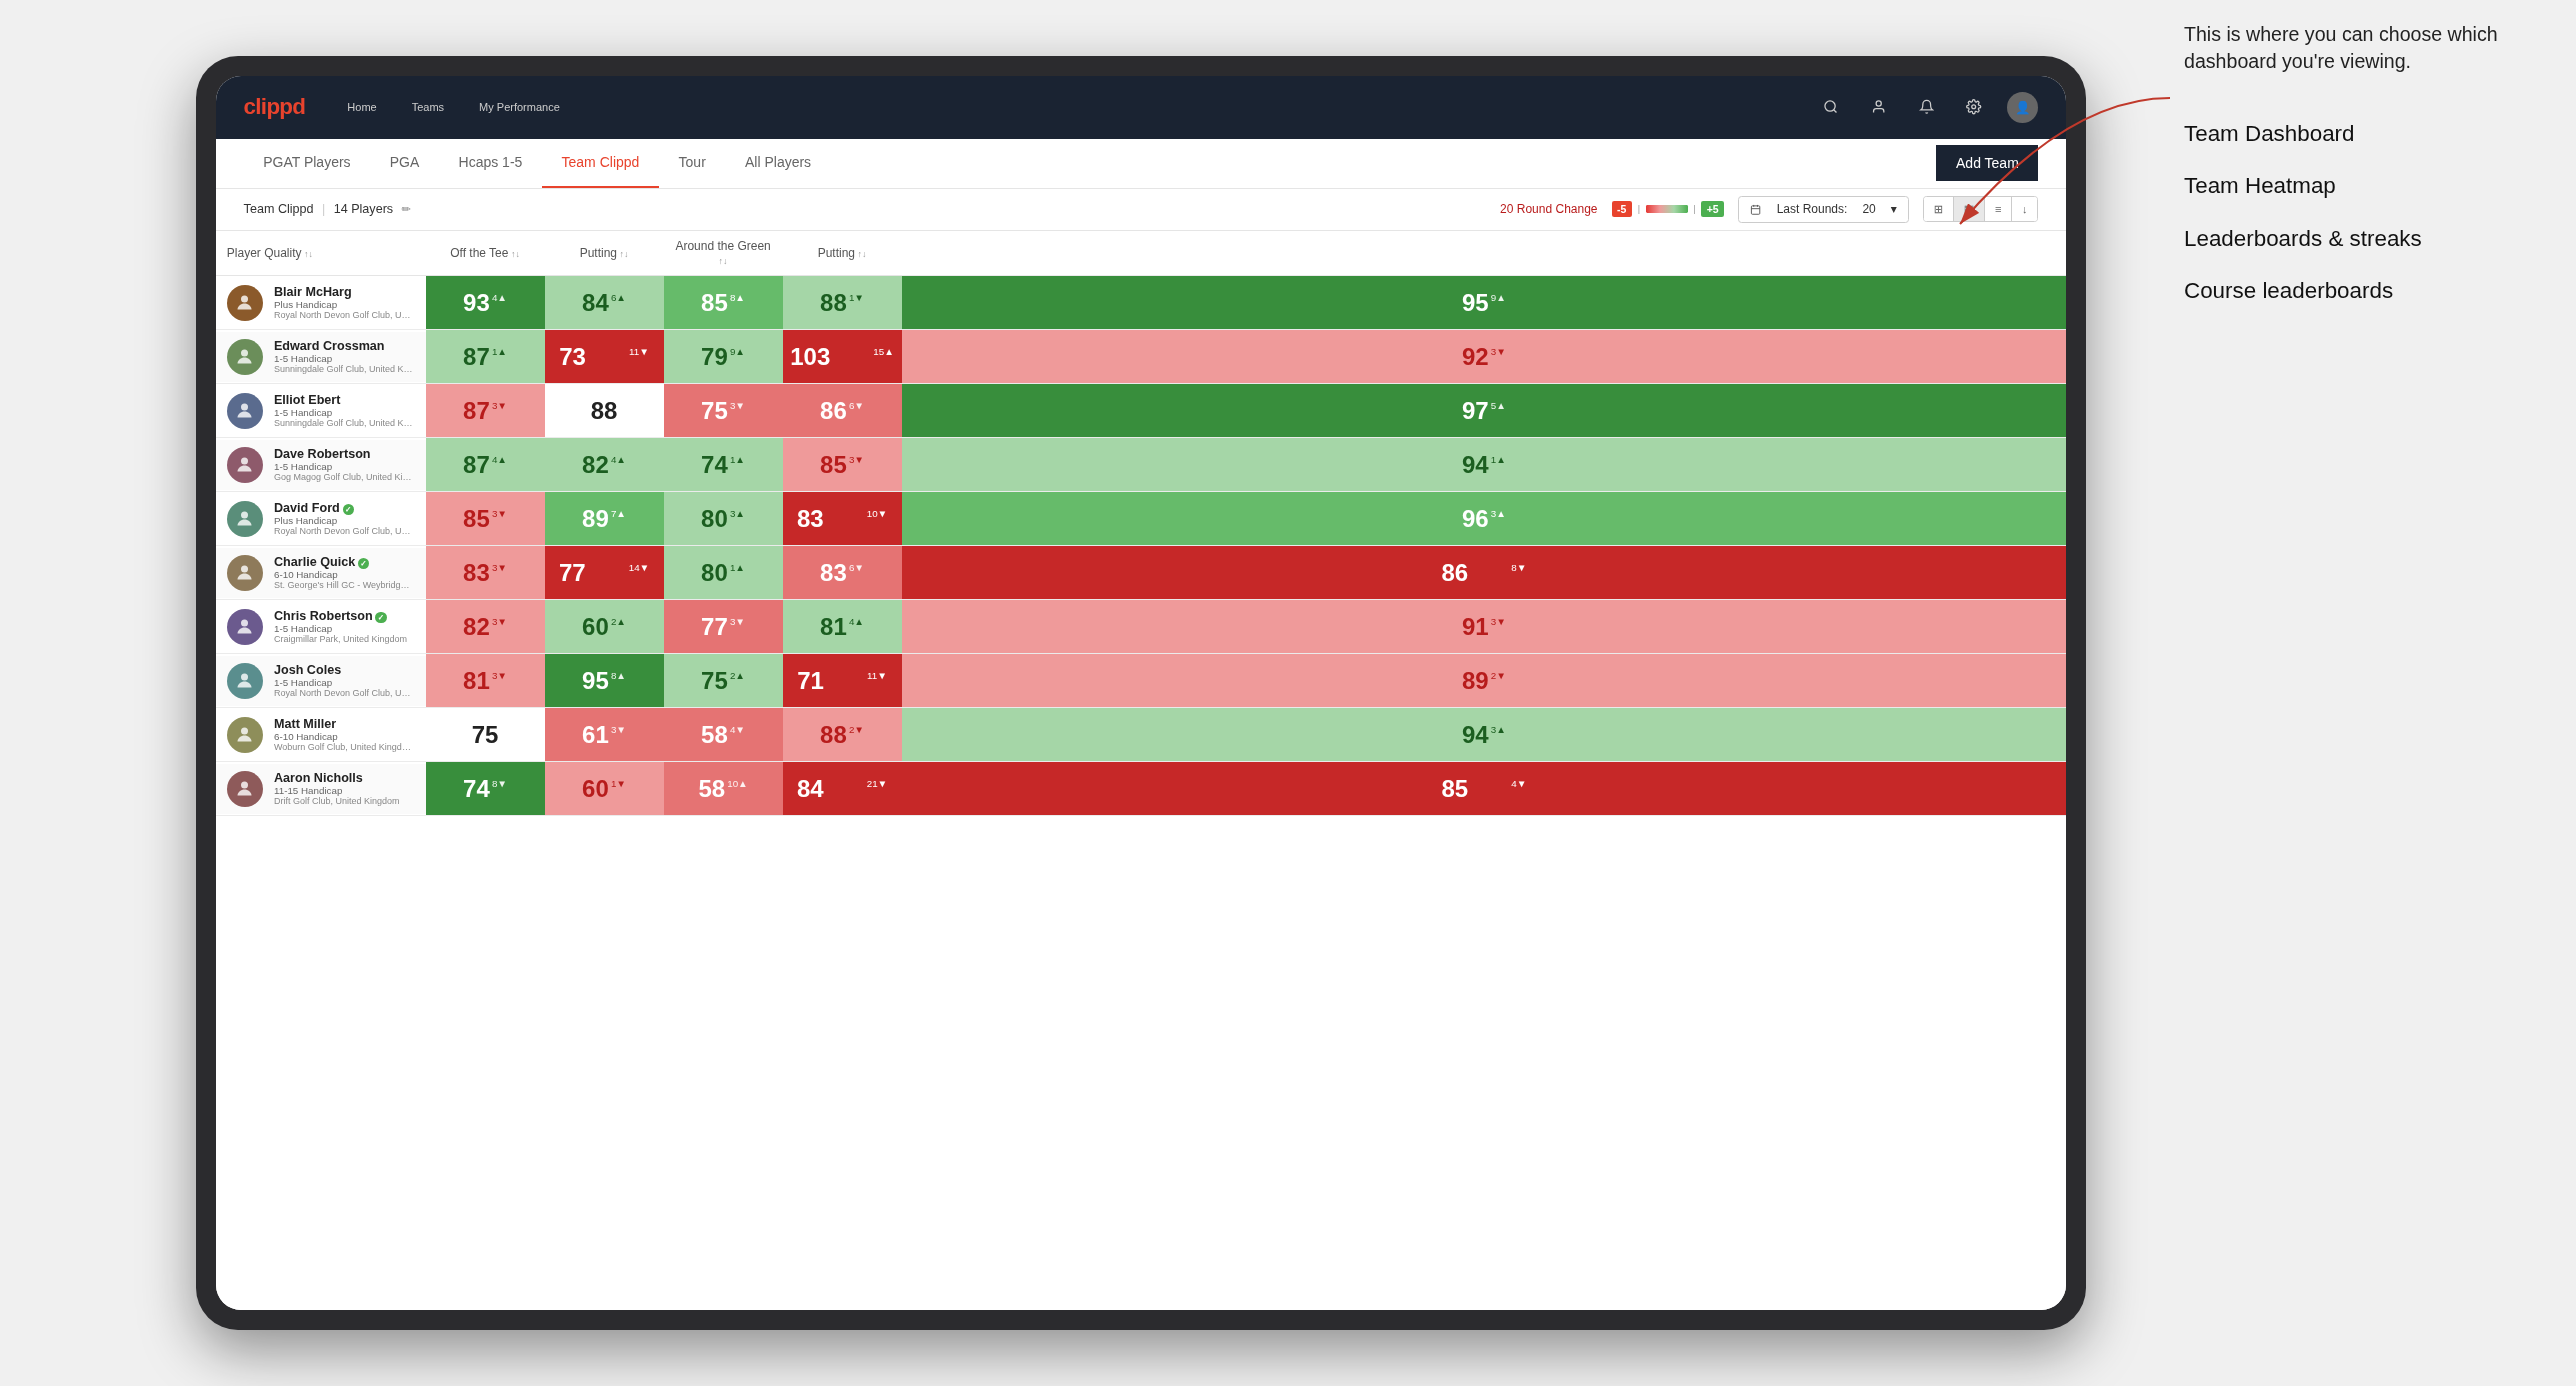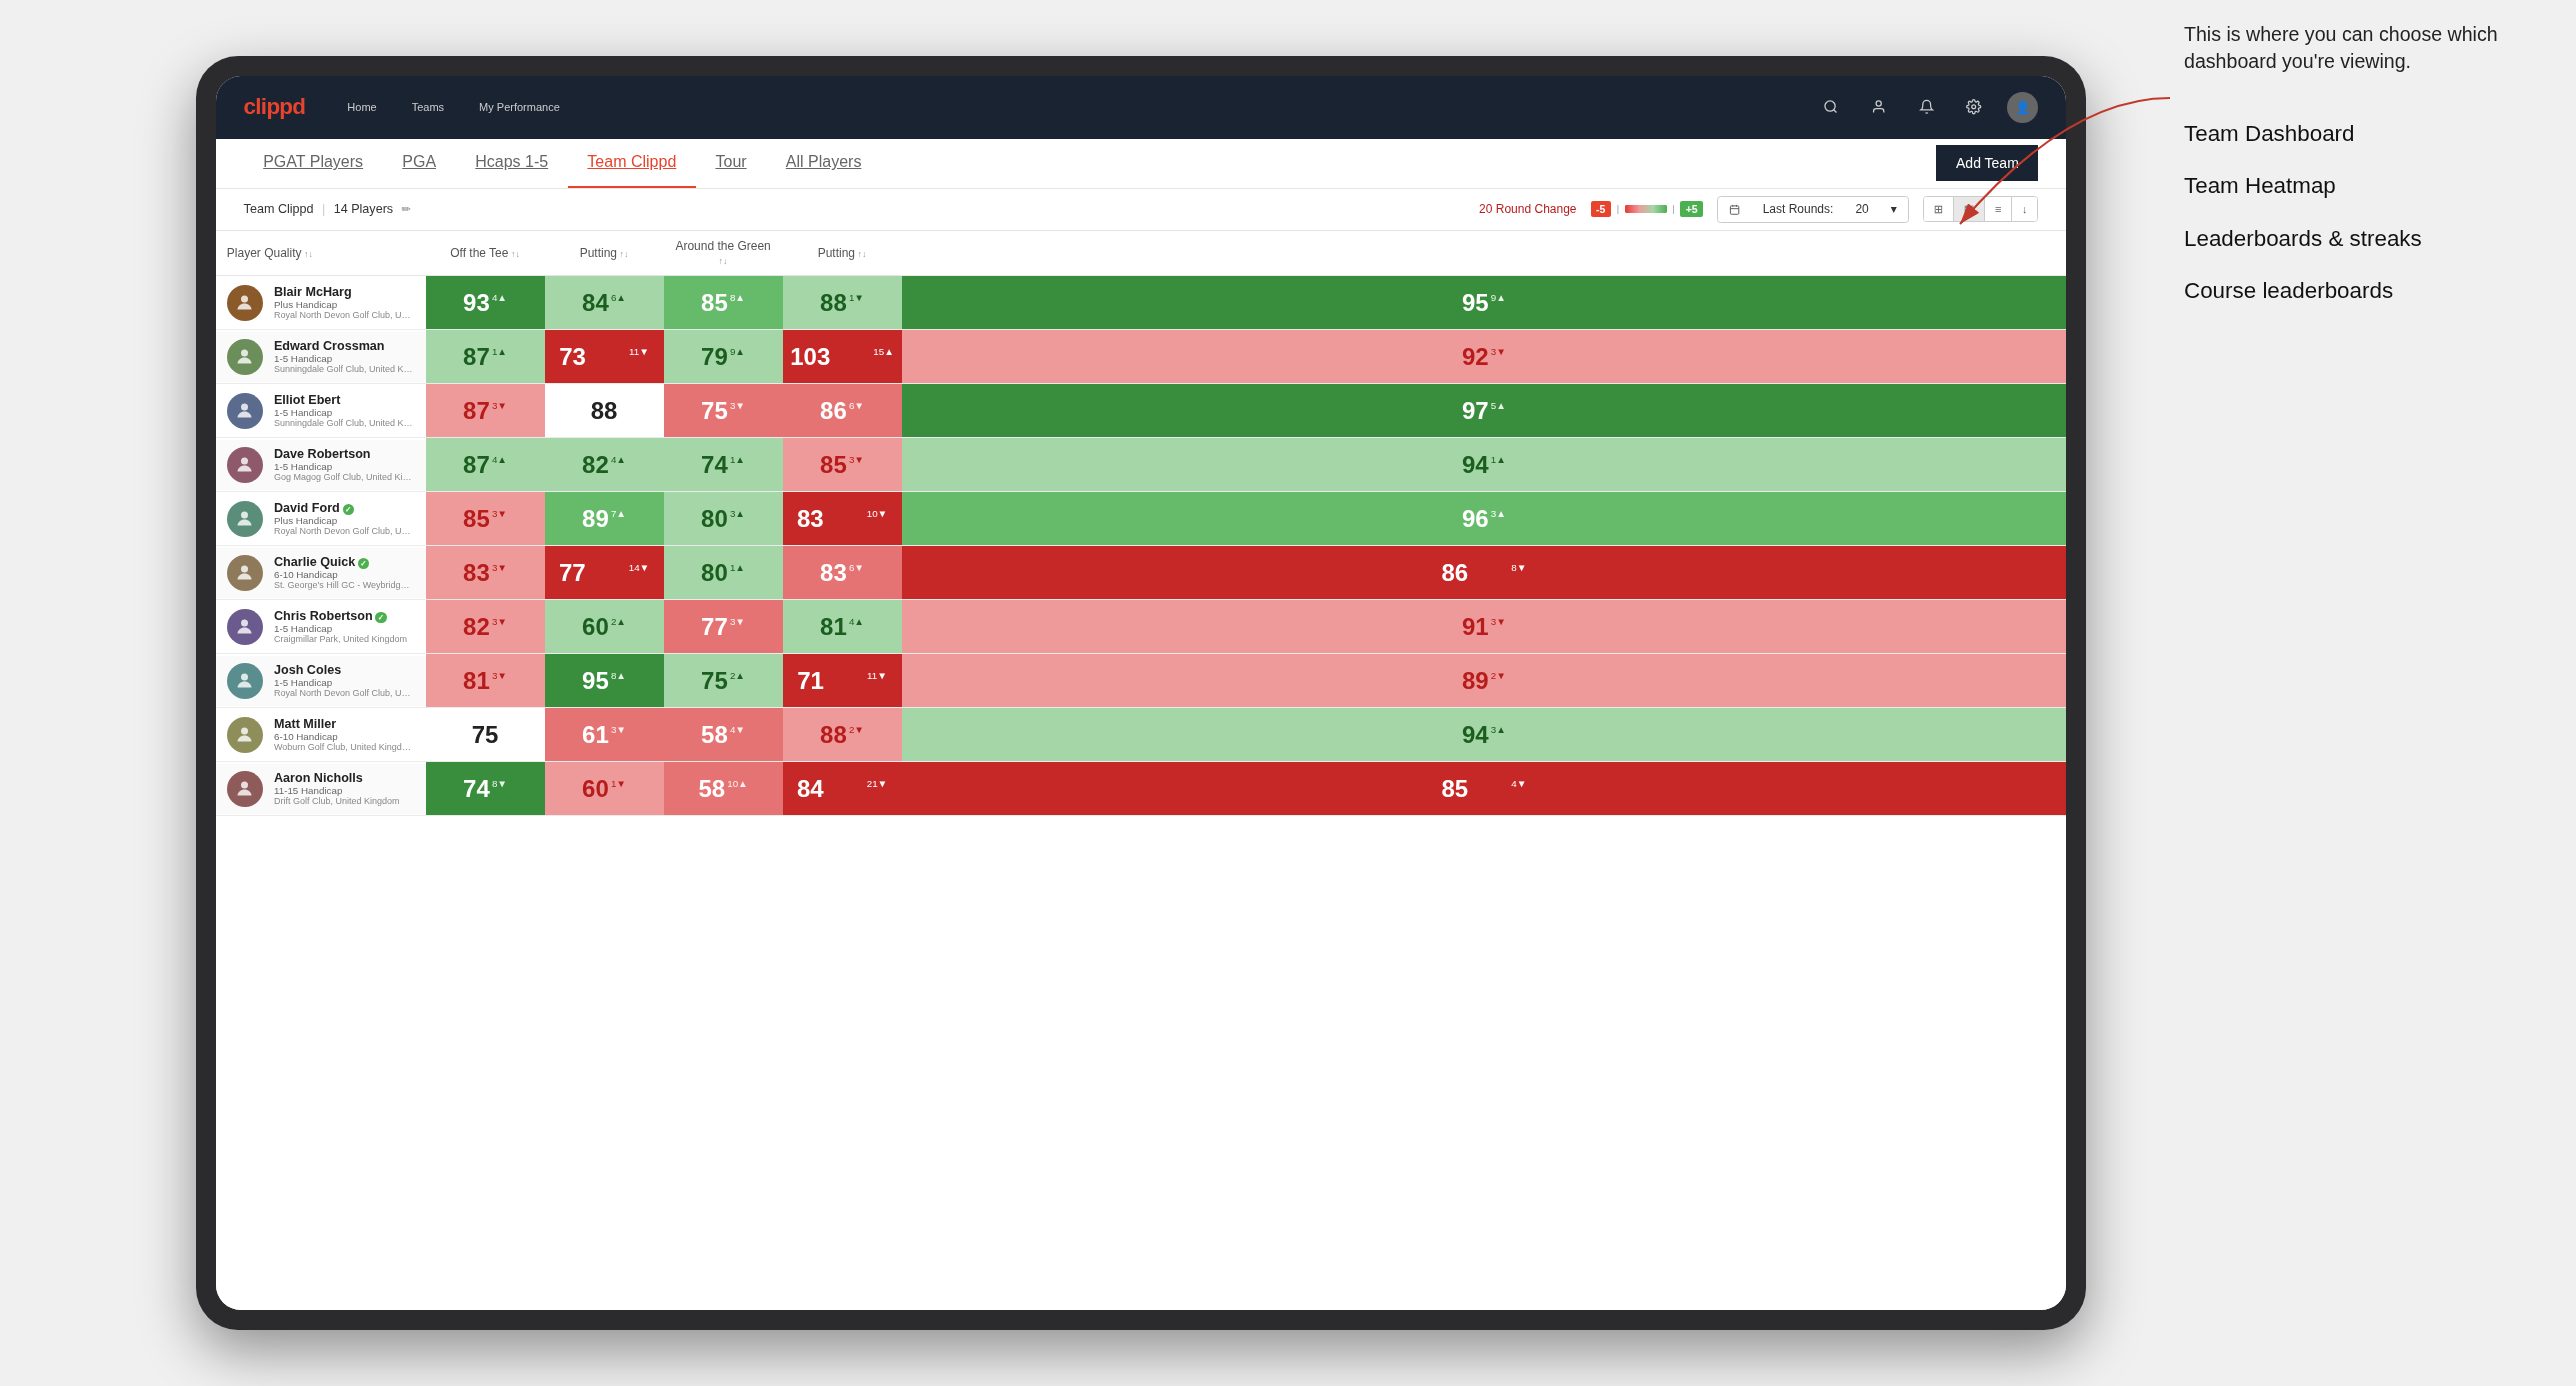--- a/index.html
+++ b/index.html
@@ -123,26 +123,25 @@
     }
     .subnav-tabs {
       display: flex;
       gap: 0;
       height: 100%;
     }
     .subnav-tab {
       padding: 0 19.6px;
       display: flex;
       align-items: center;
-      font-size: 16px;
+      font-size: 14px;
       color: #666;
       cursor: pointer;
       border-bottom: 2.1px solid transparent;
       height: 100%;
-      text-decoration: underline;
     }
     .subnav-tab.active {
       color: #e8432d;
       border-bottom-color: #e8432d;
       font-weight: 500;
     }
     .add-team-btn {
       background: #1a2332;
       color: #ffffff;
       padding: 9.8px 19.6px;
@@ -197,21 +196,21 @@
     .pill-pos { background: #4caf50; color: #fff; padding: 2.1px 5.6px; border-radius: 2.1px; font-size: 10.5px; font-weight: 600; }
     .last-rounds-btn {
       background: #fff;
       border: 0.7px solid #ccc;
       padding: 5.6px 11.2px;
       border-radius: 3.5px;
       font-size: 12px;
       cursor: pointer;
       display: flex;
       align-items: center;
-      gap: 22px;
+      gap: 15px;
     }
     .view-toggle {
       display: flex;
       border: 0.7px solid #ccc;
       border-radius: 3.5px;
       overflow: hidden;
     }
     .view-btn {
       padding: 5.6px 9.8px;
       background: #fff;

